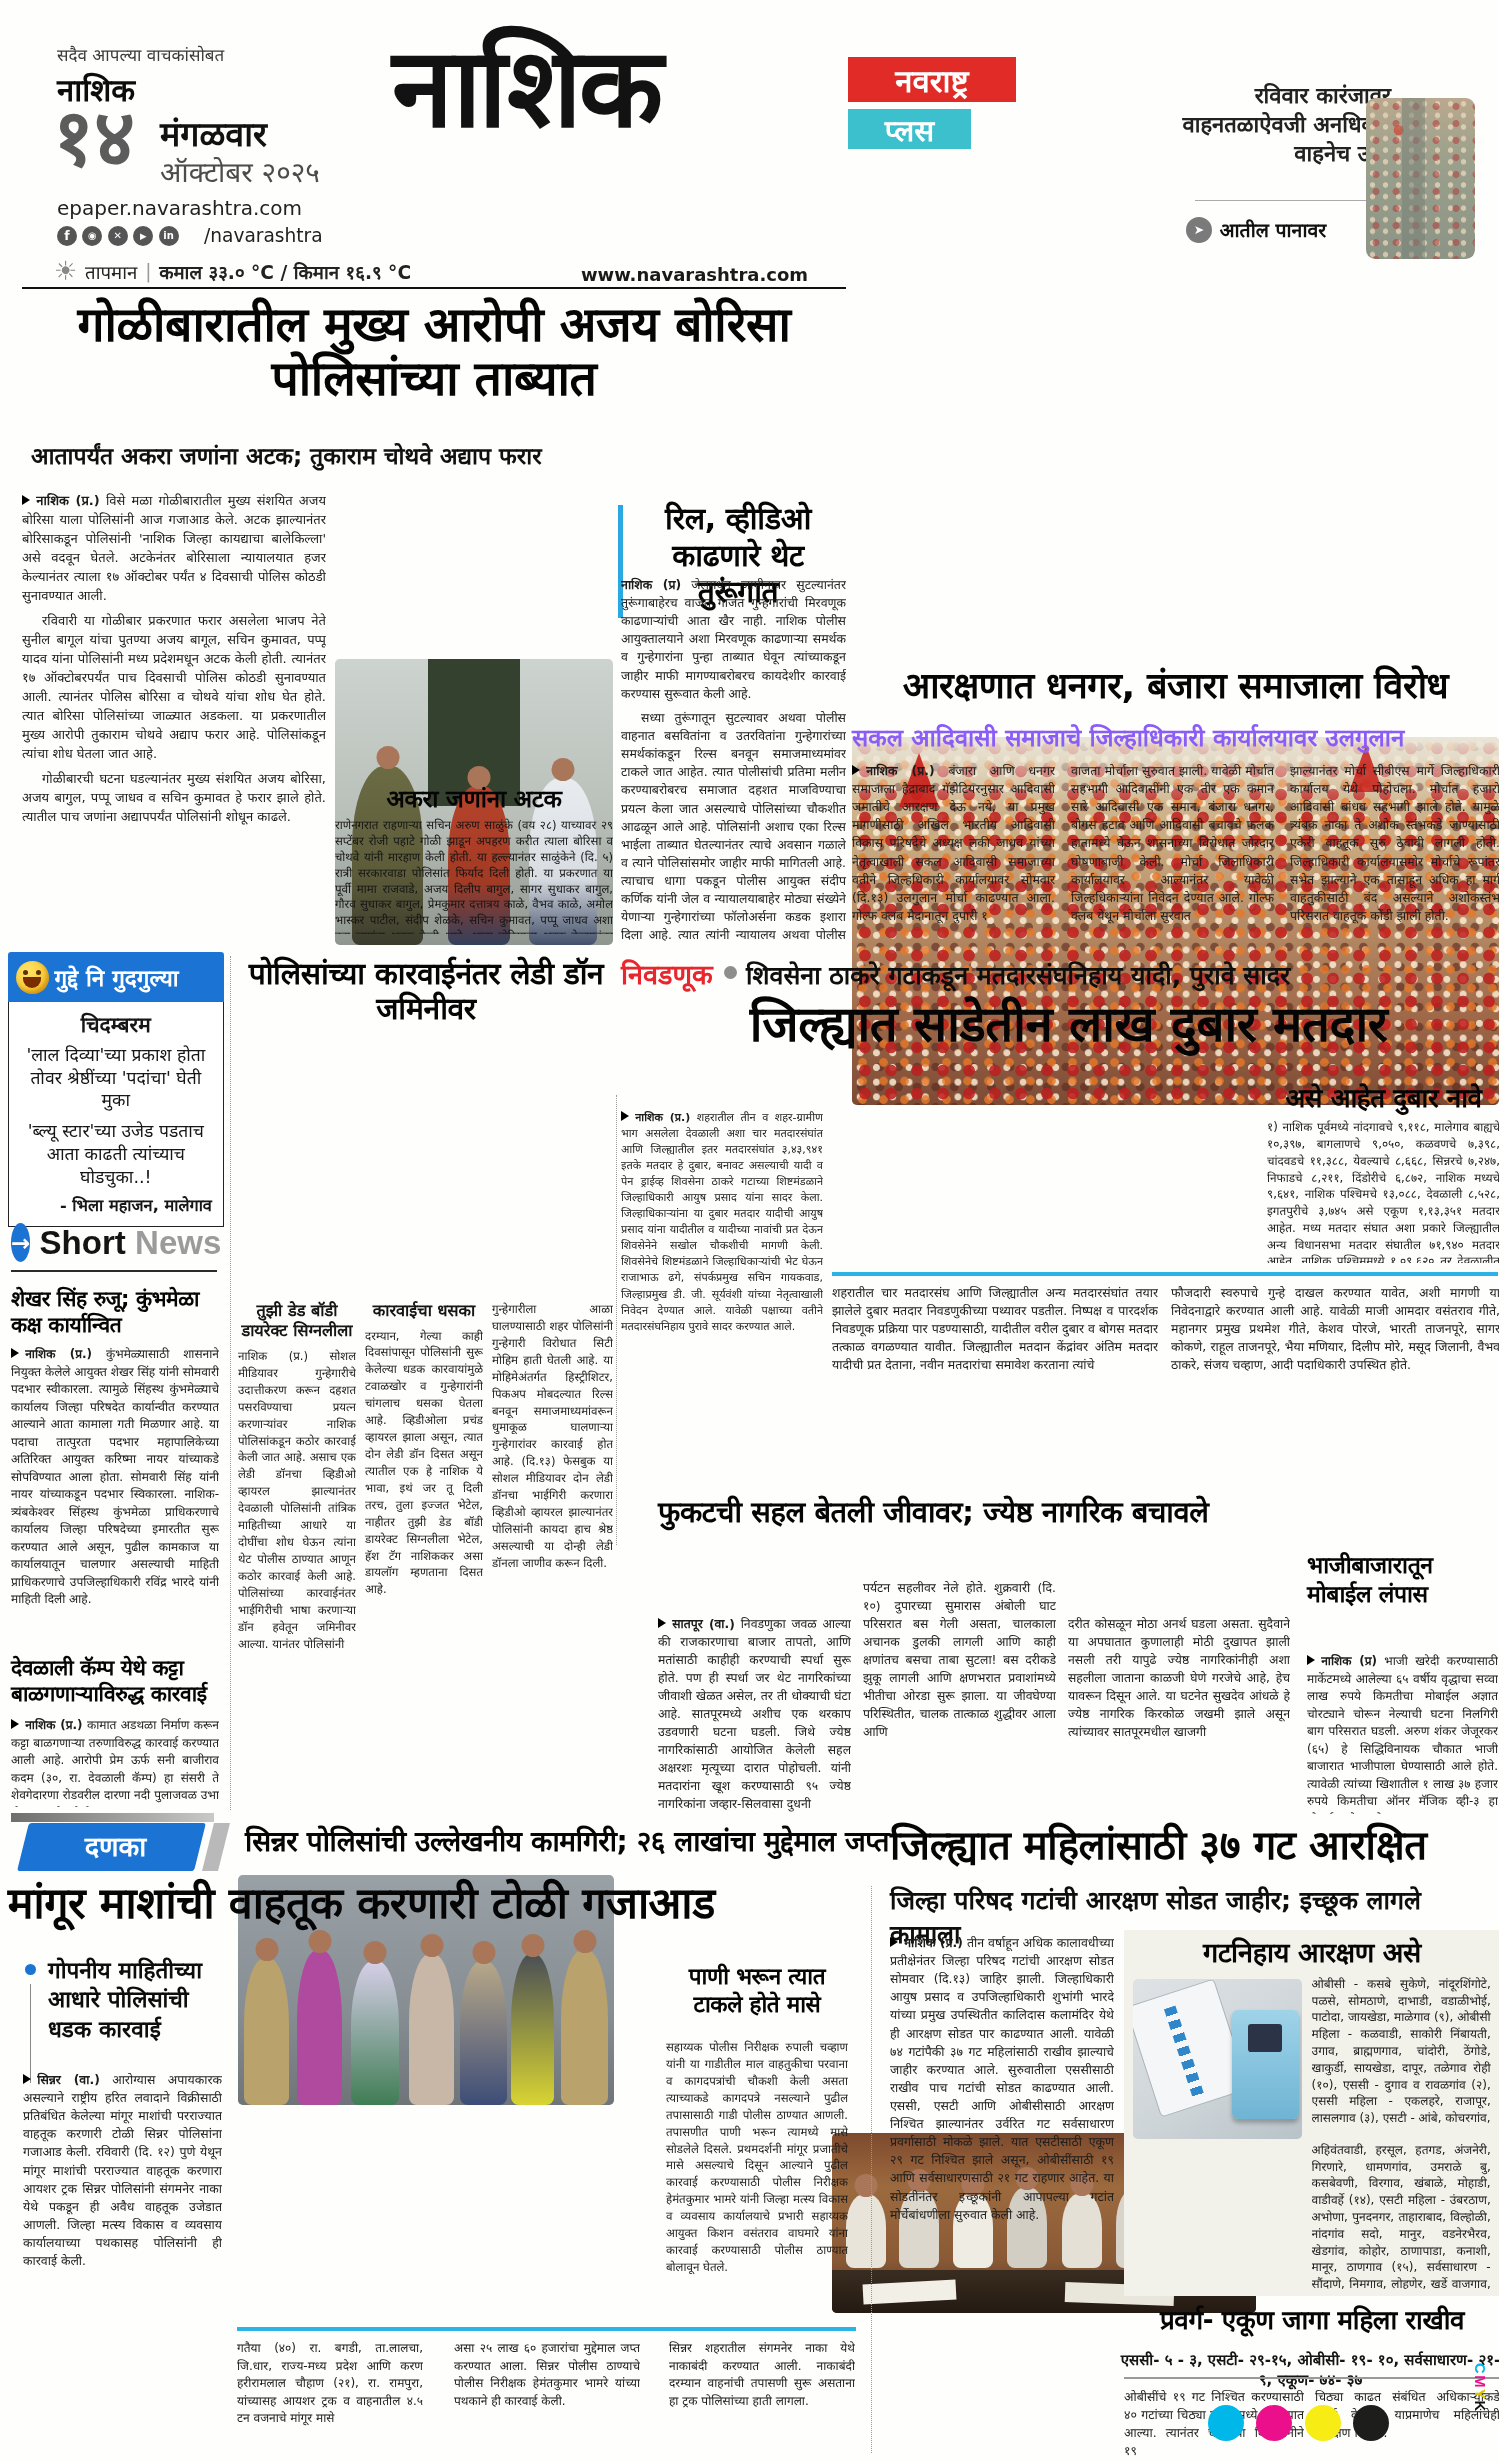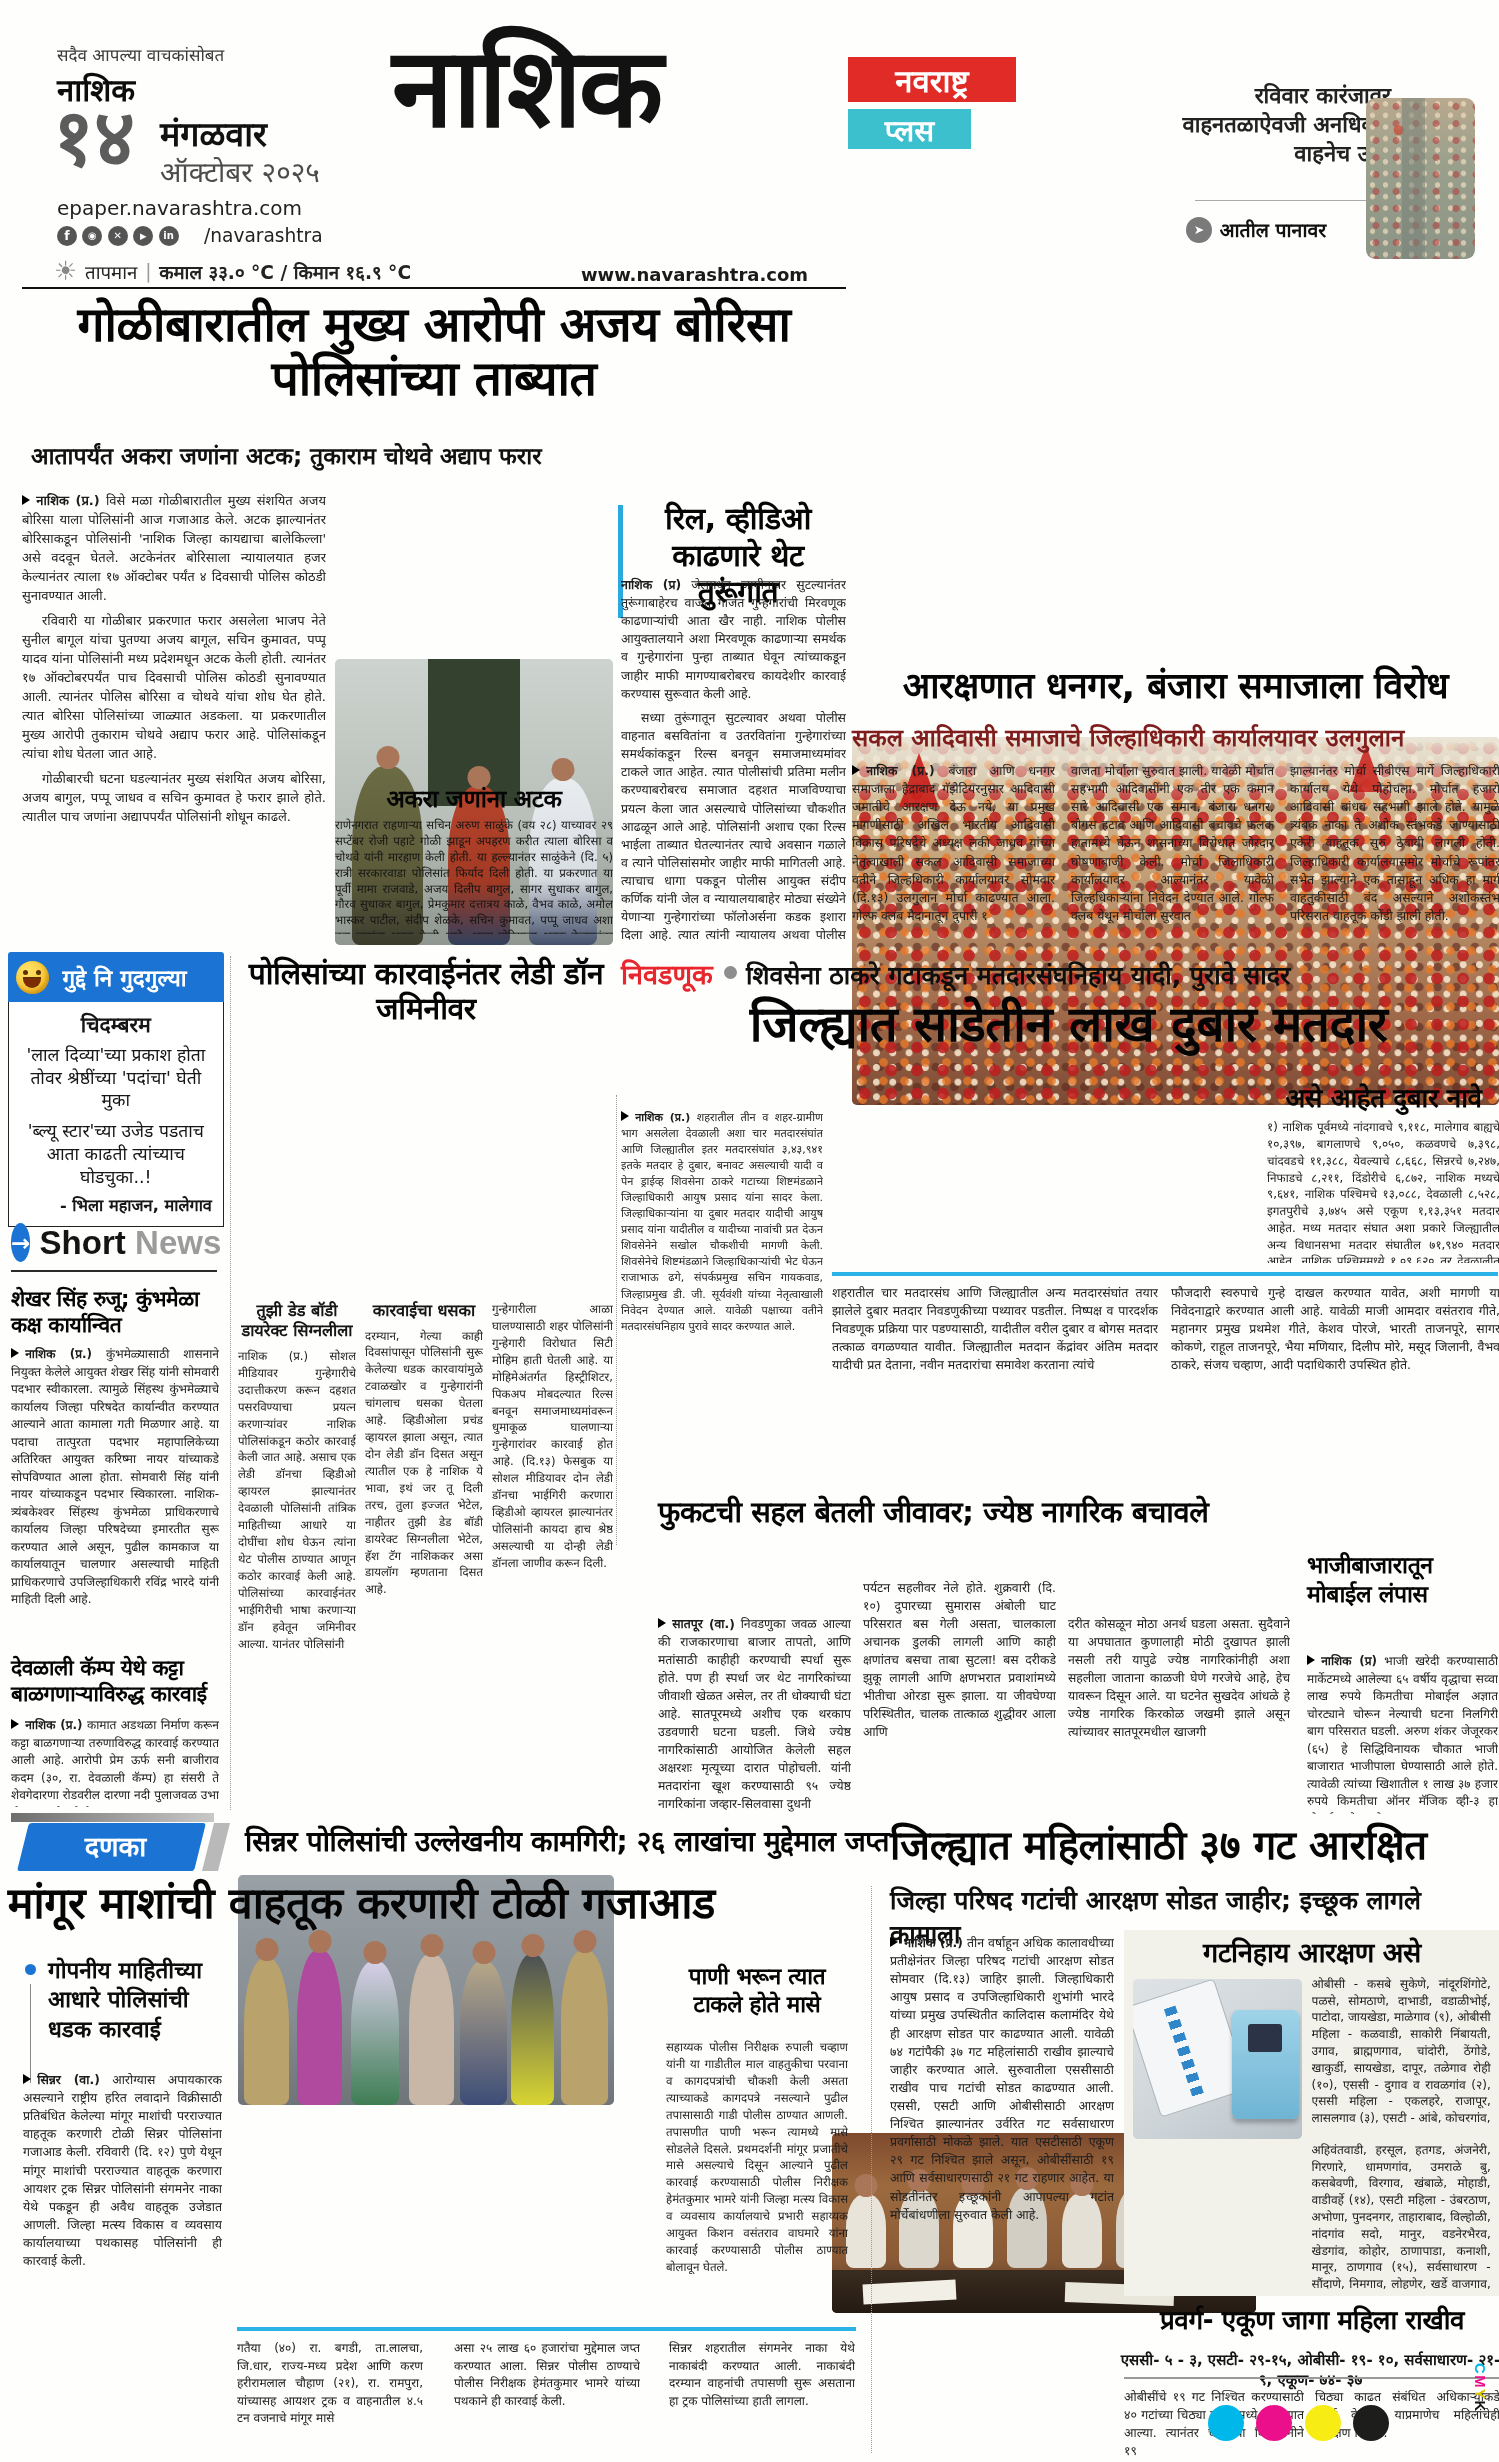--- a/index.html
+++ b/index.html
@@ -108,33 +108,33 @@
       radial-gradient(circle, rgba(230,120,40,.8) 3.9px, transparent 4.7px),
       radial-gradient(circle, rgba(250,235,210,.85) 3.1px, transparent 3.9px),
       radial-gradient(circle, rgba(90,40,30,.6) 3.9px, transparent 4.7px),
       linear-gradient(180deg,#d8c9a8 0%,#c8a87e 30%,#a06a4a 75%,#7c4a34 100%);
       background-size:26px 23px,21px 18.6px,16.3px 14.7px,18.6px 20px,auto;">
     <div class="abs" style="left:0;top:0;width:647px;height:70px;background:linear-gradient(180deg,rgba(235,230,218,.95),rgba(235,230,218,0));"></div>
     <div class="abs" style="left:47px;top:15.5px;width:0;height:0;border-left:20px solid transparent;border-right:20px solid transparent;border-bottom:54px solid rgba(200,30,25,.9);"></div>
     <div class="abs" style="left:497px;top:7.8px;width:0;height:0;border-left:17px solid transparent;border-right:17px solid transparent;border-bottom:47px solid rgba(200,30,25,.85);"></div>
   </div>
   <div class="abs hl" style="left:852px;top:666px;width:647px;font-size:36px;text-align:center;">आरक्षणात धनगर, बंजारा समाजाला विरोध</div>
-  <div class="abs" style="left:852px;top:720px;width:647px;font-size:24px;font-weight:600;color:#7f1d1d;text-align:left;">सकल आदिवासी समाजाचे जिल्हाधिकारी कार्यालयावर उलगुलान</div>
+  <div class="abs" style="left:852px;top:720px;width:647px;font-size:24px;font-weight:600;color:#8b5cf6;text-align:left;">सकल आदिवासी समाजाचे जिल्हाधिकारी कार्यालयावर उलगुलान</div>
   <div class="abs clip body-txt just" style="left:852px;top:762px;width:203px;height:180px;font-size:12.4px;">
     <p class="lead"><span class="tri"></span><span class="dateline">नाशिक (प्र.)</span> <span>बंजारा आणि धनगर समाजाला हैद्राबाद गॅझेटियरनुसार आदिवासी जमातीचे आरक्षण देऊ नये, या प्रमुख मागणीसाठी अखिल भारतीय आदिवासी विकास परिषदेचे अध्यक्ष लकी जाधव यांच्या नेतृत्वाखाली सकल आदिवासी समाजाच्या वतीने जिल्हधिकारी कार्यालयावर सोमवार (दि.१३) उलगुलान मोर्चा काढण्यात आला. गोल्फ क्लब मैदानातून दुपारी १</span></p>
   </div>
   <div class="abs clip body-txt just" style="left:1071px;top:762px;width:203px;height:180px;font-size:12.4px;">
     <p class="lead">वाजता मोर्चाला सुरुवात झाली. यावेळी मोर्चात सहभागी आदिवासींनी एक तीर एक कमान सारे आदिवासी एक समान, बंजारा धनगर, बोगस हटाव आणि आदिवासी बचावचे फलक हातामध्ये घेऊन शासनाच्या विरोधात जोरदार घोषणाबाजी केली. मोर्चा जिलाधिकारी कार्यालयावर आल्यानंतर यावेळी जिल्हधिकाऱ्यांना निवेदन देण्यात आले. गोल्फ क्लब येथून मोर्चाला सुरवात</p>
   </div>
   <div class="abs clip body-txt just" style="left:1290px;top:762px;width:210px;height:180px;font-size:12.4px;">
     <p class="lead">झाल्यानंतर मोर्चा सीबीएस मार्गे जिल्हाधिकारी कार्यालय येथे पोहोचला. मोर्चात हजारो आदिवासी बांधव सहभागी झाले होते. यामुळे त्र्यंबक नाका ते अशोक स्तंभकडे जाण्यासाठी एकेरी वाहतूक सुरु ठेवावी लागली होती. जिल्हाधिकारी कार्यालयासमोर मोर्चाचे रूपांतर सभेत झाल्याने एक तासाहून अधिक हा मार्ग वाहतुकीसाठी बंद असल्याने अशोकस्तंभ परिसरात वाहतूक कोंडी झाली होती.</p>
   </div>
 
   <div class="abs" style="left:7.8px;top:952px;width:216px;">
-    <div style="background:#1b74d3;height:50px;display:flex;align-items:center;gap:14px;padding:0 7.8px;border-radius:3.1px 3.1px 0 0;">
+    <div style="background:#1b74d3;height:50px;display:flex;align-items:center;gap:6px;padding:0 7.8px;border-radius:3.1px 3.1px 0 0;">
       <span class="smiley"></span>
       <span class="b" style="color:#fff;font-size:22.5px;">गुद्दे नि गुदगुल्या</span>
     </div>
     <div style="border:1.6px solid #222;border-top:none;background:#fff;padding:7.8px 6.2px 9.3px;">
       <div class="b" style="text-align:center;font-size:21px;margin-bottom:6.2px;">चिदम्बरम</div>
       <div style="text-align:center;font-size:17.5px;line-height:1.3;margin-bottom:7.8px;">'लाल दिव्या'च्या प्रकाश होता तोवर श्रेष्ठींच्या 'पदांचा' घेती मुका</div>
       <div style="text-align:center;font-size:17.5px;line-height:1.3;margin-bottom:6.2px;">'ब्ल्यू स्टार'च्या उजेड पडताच आता काढती त्यांच्याच घोडचुका..!</div>
       <div class="b" style="text-align:right;font-size:16.3px;padding-right:4.7px;">- भिला महाजन, मालेगाव</div>
     </div>
   </div>

